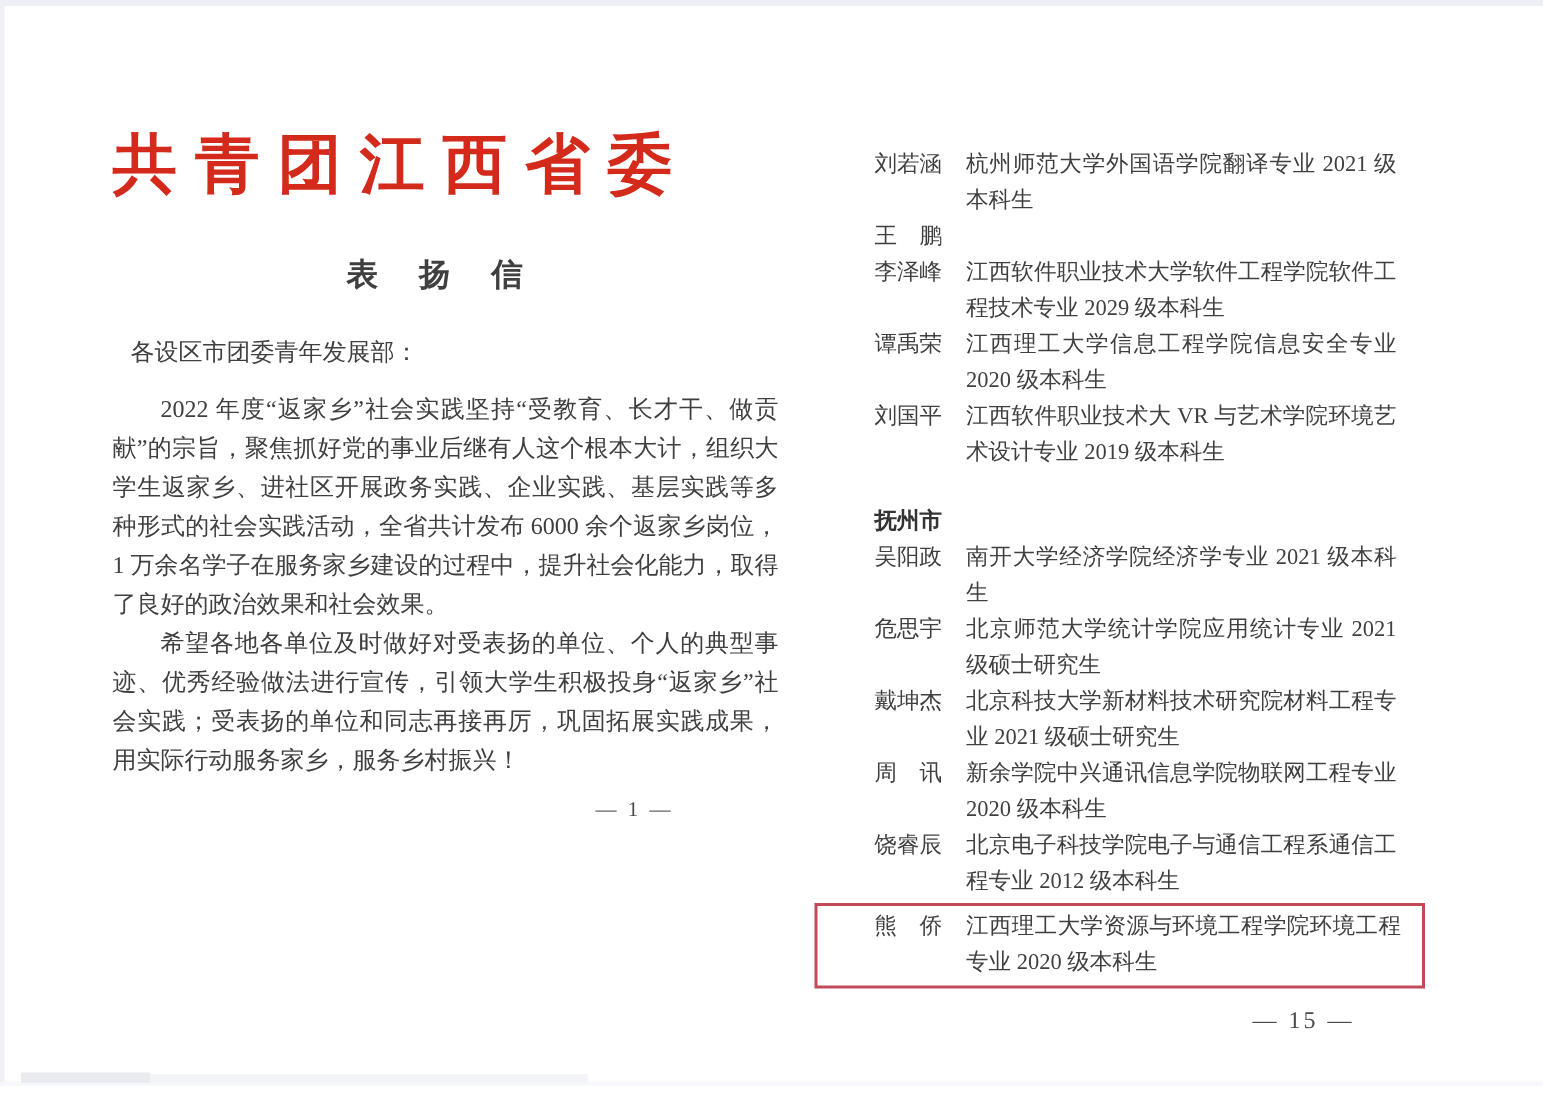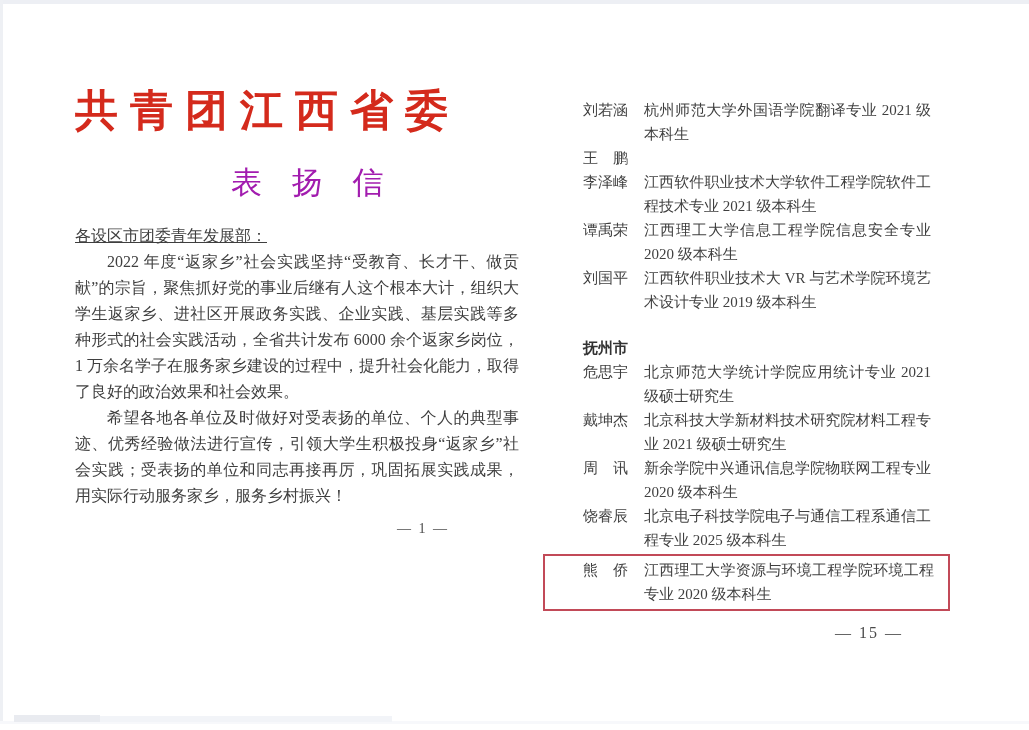--- a/index.html
+++ b/index.html
@@ -16,25 +16,25 @@
   .shadow-dark { position:absolute; left:14px;  bottom:2px; width:86px;  height:7px; background:#e9ebf0; }
   .shadow-light{ position:absolute; left:100px; bottom:2px; width:292px; height:6px; background:#f2f4f8; }
 
   
   .left-page { position:absolute; left:75px; top:86px; width:444px; }
   .org-title {
     color:var(--red); font-size:43px; font-weight:bold; letter-spacing:12px;
     line-height:50px; white-space:nowrap;
   }
   .doc-title {
-    margin-top:32px; margin-left:156px; font-size:31px; font-weight:normal;
-    letter-spacing:11px; line-height:30px; color:#a21caf;
+    margin-top:32px; margin-left:156px; font-size:21px; font-weight:bold;
+    letter-spacing:11px; line-height:30px; color:#404040;
   }
   .letter-body { margin-top:25px; font-size:16px; line-height:26px; text-align:justify; color:#3f3f3f; }
-  .salutation { margin:0;text-decoration:underline; }
+  .salutation { margin:12px; }
   .para { margin:0; text-indent:2em; }
   .page-num-left {
     margin-top:12px; text-align:right; padding-right:70px; font-size:14px;
     letter-spacing:2px; color:#4a4a4a;
   }
 
   
   .right-page { position:absolute; left:583px; top:98px; width:348px; font-size:15px; line-height:24px; color:#3f3f3f; }
   .row { display:flex; }
   .row .name { width:48px; margin-right:13px; flex:none; white-space:pre; }
@@ -79,49 +79,53 @@
 
     <div class="row">
           <span class="name">刘若涵</span>
           <span class="detail">杭州师范大学外国语学院翻译专业 2021 级本科生</span>
         </div>
         <div class="row">
           <span class="name">王　鹏</span>
         </div>
         <div class="row">
           <span class="name">李泽峰</span>
-          <span class="detail">江西软件职业技术大学软件工程学院软件工程技术专业 2021 级本科生</span>
+          <span class="detail">江西软件职业技术大学软件工程学院软件工程技术专业 2029 级本科生</span>
         </div>
         <div class="row">
           <span class="name">谭禹荣</span>
           <span class="detail">江西理工大学信息工程学院信息安全专业 2020 级本科生</span>
         </div>
         <div class="row">
           <span class="name">刘国平</span>
           <span class="detail">江西软件职业技术大 VR 与艺术学院环境艺术设计专业 2019 级本科生</span>
         </div>
       </div>
     <div class="section-header">抚州市</div>
     <div>
 
+    <div class="row">
+          <span class="name">吴阳政</span>
+          <span class="detail">南开大学经济学院经济学专业 2021 级本科生</span>
+        </div>
         <div class="row">
           <span class="name">危思宇</span>
           <span class="detail">北京师范大学统计学院应用统计专业 2021 级硕士研究生</span>
         </div>
         <div class="row">
           <span class="name">戴坤杰</span>
           <span class="detail">北京科技大学新材料技术研究院材料工程专业 2021 级硕士研究生</span>
         </div>
         <div class="row">
           <span class="name">周　讯</span>
           <span class="detail">新余学院中兴通讯信息学院物联网工程专业 2020 级本科生</span>
         </div>
         <div class="row">
           <span class="name">饶睿辰</span>
-          <span class="detail">北京电子科技学院电子与通信工程系通信工程专业 2025 级本科生</span>
+          <span class="detail">北京电子科技学院电子与通信工程系通信工程专业 2012 级本科生</span>
         </div>
         <div class="row highlight">
           <span class="name">熊　侨</span>
           <span class="detail">江西理工大学资源与环境工程学院环境工程专业 2020 级本科生</span>
         </div>
       </div>
     <div class="page-num-right">— 15 —</div>
   </div>
 </div>
 

